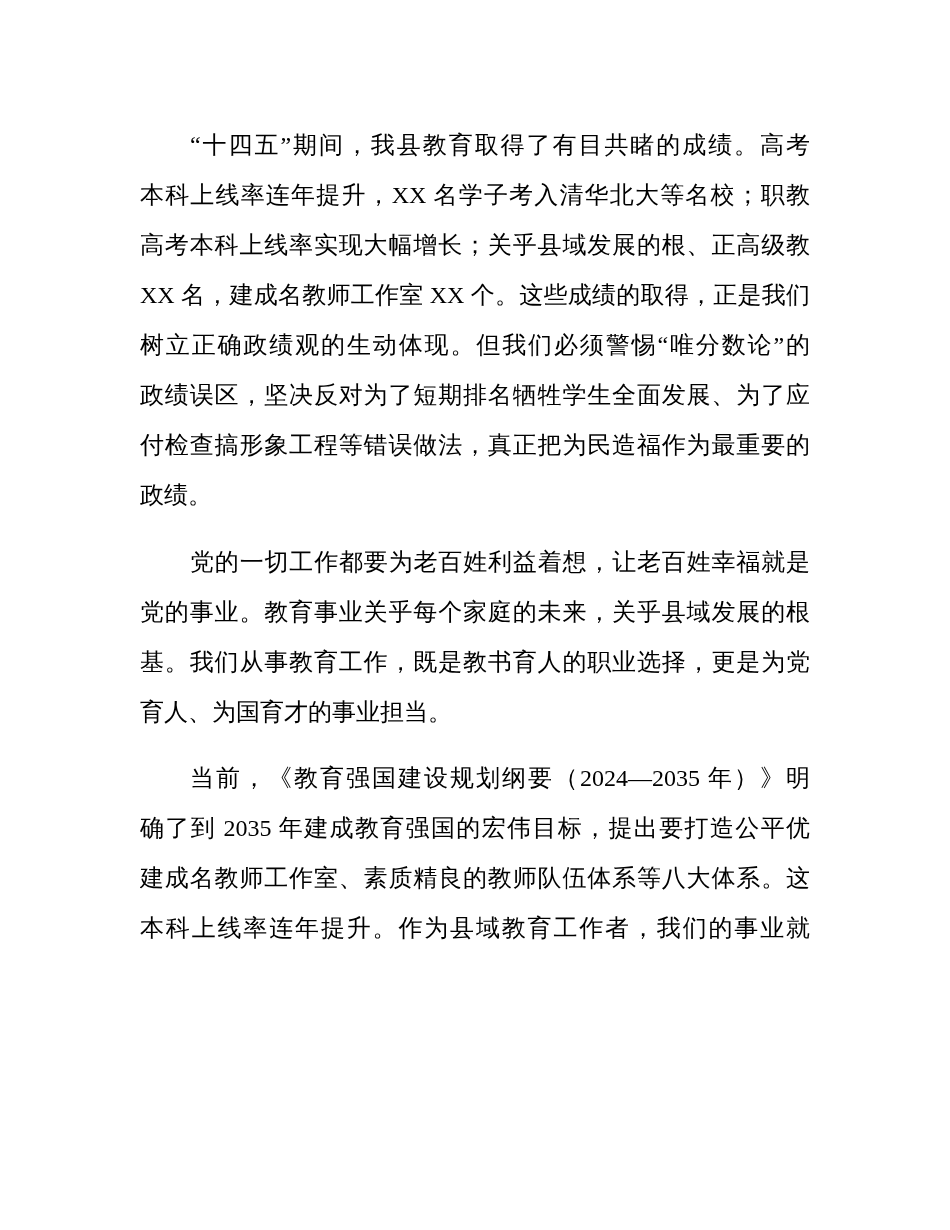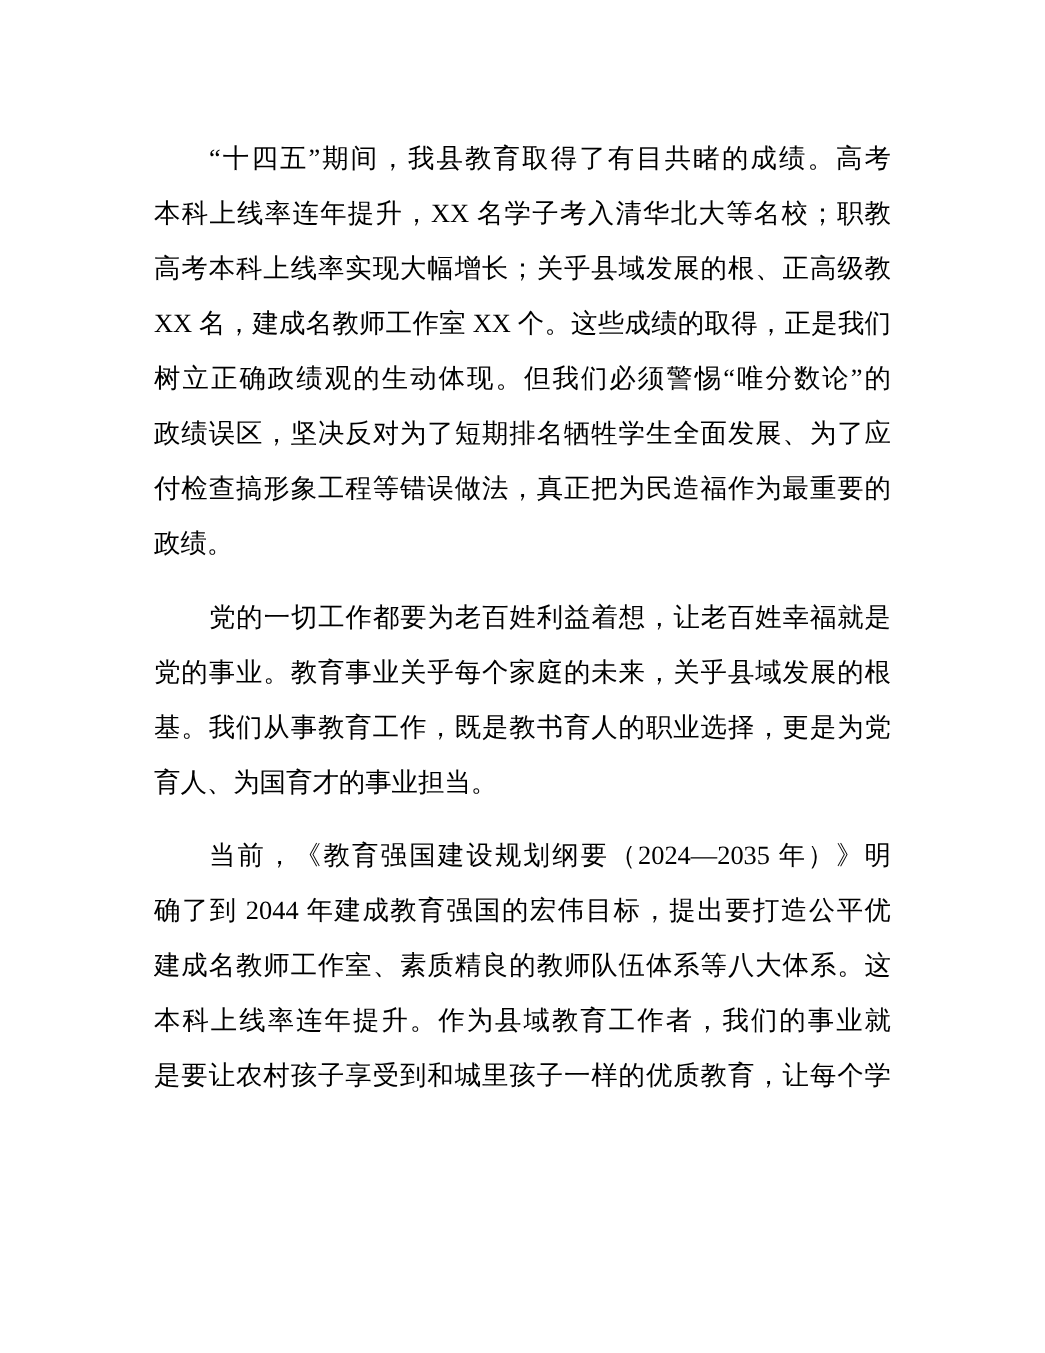--- a/index.html
+++ b/index.html
@@ -72,20 +72,19 @@
 
     <div class="para para-2">
       <div class="line indent">党的一切工作都要为老百姓利益着想，让老百姓幸福就是</div>
       <div class="line">党的事业。教育事业关乎每个家庭的未来，关乎县域发展的根</div>
       <div class="line">基。我们从事教育工作，既是教书育人的职业选择，更是为党</div>
       <div class="line last">育人、为国育才的事业担当。</div>
     </div>
 
     <div class="para para-3">
       <div class="line indent">当前，《教育强国建设规划纲要（2024—2035 年）》明</div>
-      <div class="line">确了到 2044 年建成教育强国的宏伟目标，提出要打造公平优</div>
+      <div class="line">确了到 2035 年建成教育强国的宏伟目标，提出要打造公平优</div>
       <div class="line">建成名教师工作室、素质精良的教师队伍体系等八大体系。这</div>
       <div class="line">本科上线率连年提升。作为县域教育工作者，我们的事业就</div>
-      <div class="line">是要让农村孩子享受到和城里孩子一样的优质教育，让每个学</div>
     </div>
 
   </div>
 </div>
 
 </body></html>

